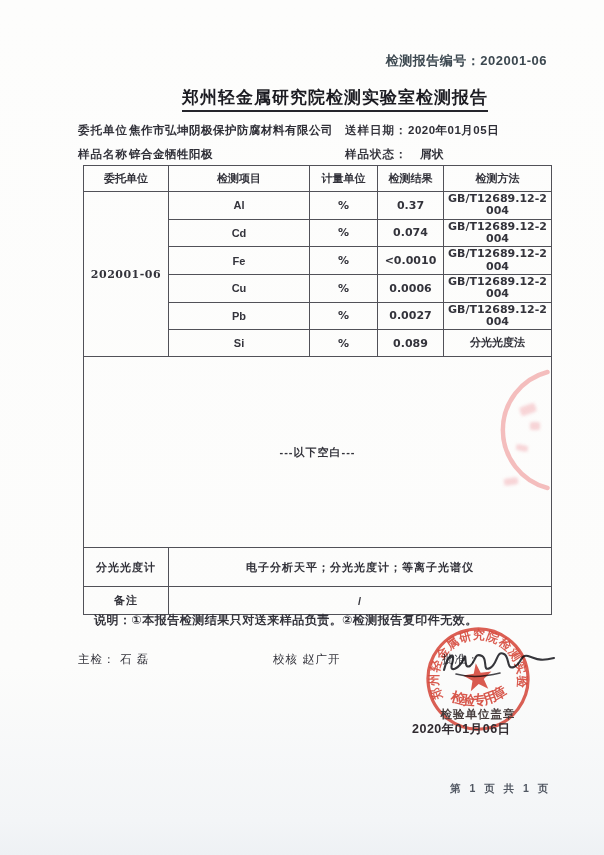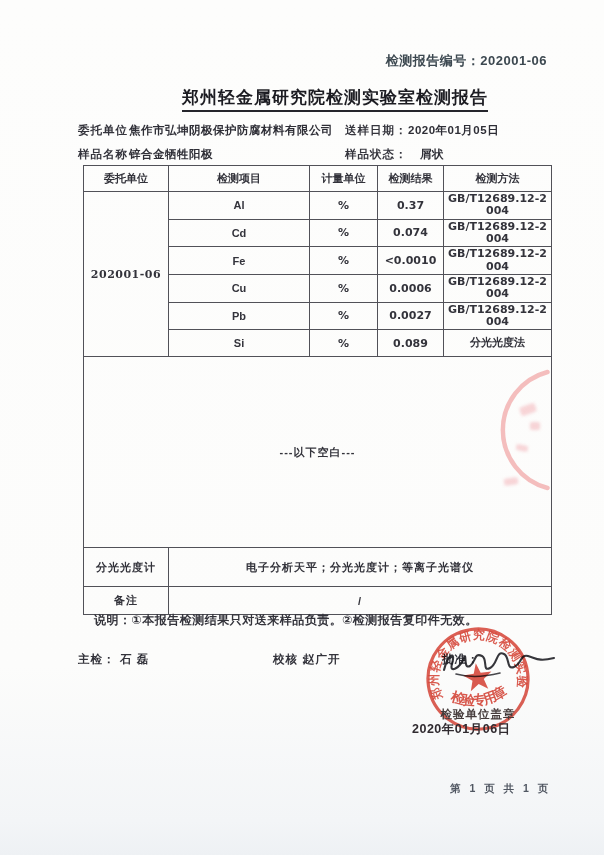--- a/index.html
+++ b/index.html
@@ -50,21 +50,21 @@
           line-height:1.12;word-break:break-all;}
   td.meth-cn{font-size:11px;color:#33423f;}
   td.sample-id{font-family:"DejaVu Serif",serif;font-weight:600;font-size:12px;color:#2b2b33;letter-spacing:.5px;}
   td.blank-cell{height:188px;vertical-align:top;padding-top:4px;font-size:11.5px;color:#3a3a42;letter-spacing:1px;}
   tr.equip{height:39px;} tr.remark{height:28px;}
   td.left-val{text-align:left;padding-left:10px;letter-spacing:1px;color:#2e2e36;}
   td.row-lbl{letter-spacing:1px;}
 
   .notes{position:absolute;left:94px;top:612px;font-size:12px;font-weight:600;color:#33333b;letter-spacing:.5px;}
 
-  .sig-row{position:absolute;left:0;top:652px;width:100%;height:18px;font-size:11.5px;font-weight:700;}
+  .sig-row{position:absolute;left:0;top:652px;width:100%;height:18px;font-size:11.5px;font-weight:400;}
   .sig-row span{position:absolute;letter-spacing:1px;color:#33333b;}
   .s1{left:78px;} .s1v{left:120px;letter-spacing:4px;} 
   .s2{left:273px;} .s2v{left:303px;}
   .s3{left:442px;}
 
   .sig-svg{position:absolute;left:436px;top:644px;pointer-events:none;}
 
   .seal{position:absolute;left:420px;top:621px;mix-blend-mode:multiply;opacity:.92;pointer-events:none;}
   .seal-caption{position:absolute;left:412px;top:707px;width:132px;text-align:center;
     font-size:11.5px;font-weight:bold;color:#463c3c;letter-spacing:1px;z-index:5;}

